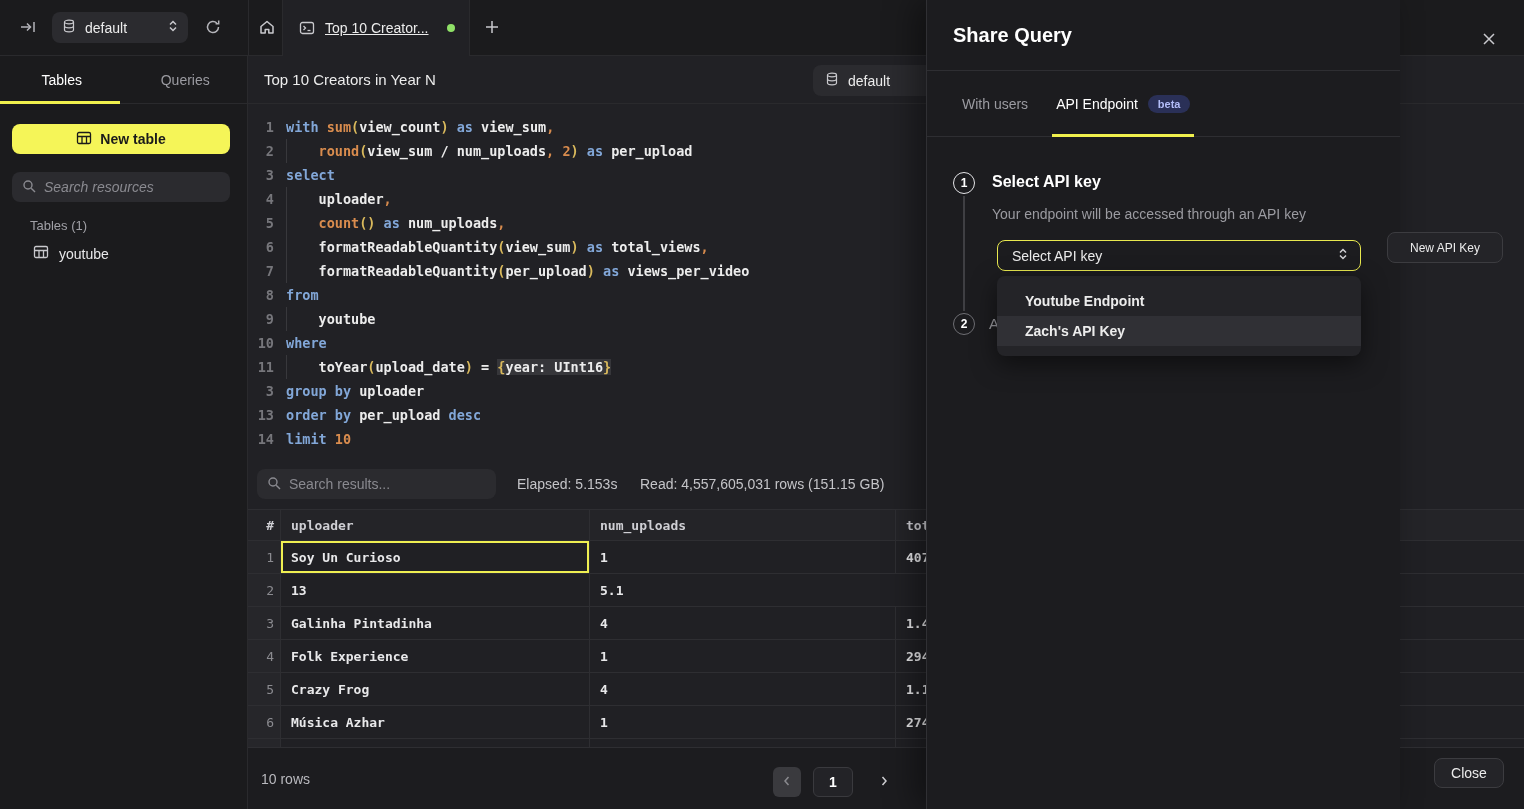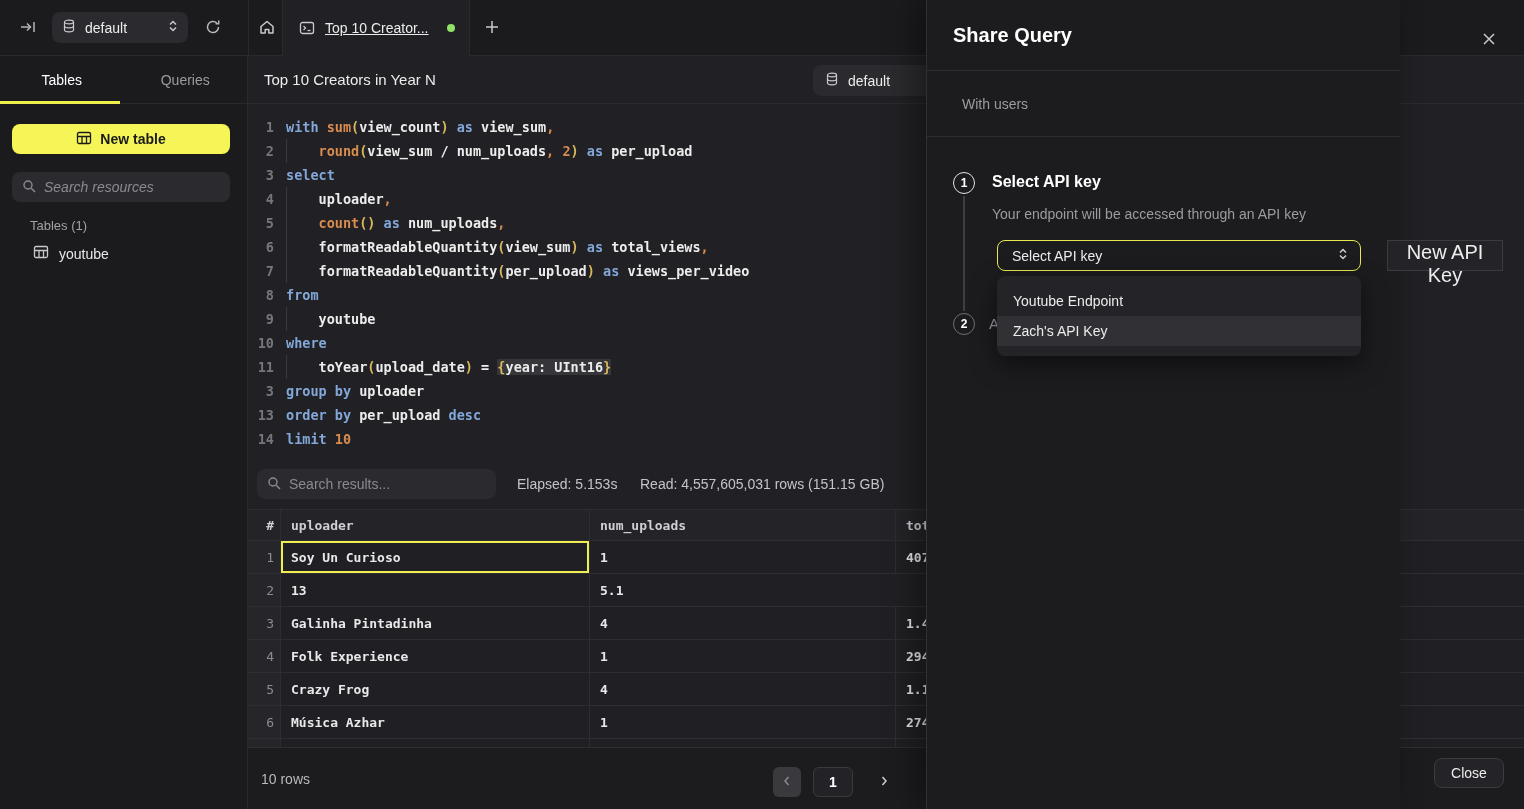--- a/index.html
+++ b/index.html
@@ -93,24 +93,24 @@
   .step-circle { position:absolute; width:22px; height:22px; border-radius:50%; border:1.5px solid #e4e4e7; background:#1c1c1f; color:#ffffff; font-size:12px; font-weight:700; display:flex; align-items:center; justify-content:center; z-index:3; }
   .step-circle.inactive { border-color:#6e6e73; }
   .step1-circle { left:26px; top:172px; }
   .step2-circle { left:26px; top:313px; }
   .step-connector { position:absolute; left:36px; top:196px; width:2px; height:115px; background:#3f3f43; }
   .step1-title { position:absolute; left:65px; top:173px; font-size:16px; font-weight:700; color:#ffffff; }
   .step1-sub { position:absolute; left:65px; top:206px; font-size:14px; color:#9b9ba1; }
   .api-select { position:absolute; left:70px; top:240px; width:364px; height:31px; background:#1c1c1f; border:1.5px solid #e8e84f; border-radius:8px; display:flex; align-items:center; padding:0 12px 0 14px; cursor:pointer; }
   .api-select .sel-label { flex:1; font-size:14px; color:#ececec; }
   .api-select svg { color:#cfcfd3; }
-  .btn-new-key { position:absolute; left:460px; top:240px; width:116px; height:31px; background:#242428; border:1px solid #3c3c40; border-radius:0; color:#ececec; font-size:20px; cursor:pointer; font-family:"Liberation Sans",sans-serif; }
+  .btn-new-key { position:absolute; left:460px; top:232px; width:116px; height:31px; background:#242428; border:1px solid #3c3c40; border-radius:8px; color:#ececec; font-size:12px; cursor:pointer; font-family:"Liberation Sans",sans-serif; }
   .step2-partial { position:absolute; left:62px; top:315px; font-size:15px; color:#9b9ba1; z-index:1; }
   .api-menu { position:absolute; left:70px; top:276px; width:364px; background:#242428; border-radius:8px; padding:10px 0; box-shadow:0 8px 24px rgba(0,0,0,.5); z-index:4; }
-  .menu-item { height:30px; display:flex; align-items:center; padding:0 16px; font-size:14px; color:#ececec; cursor:pointer; }
+  .menu-item { height:30px; display:flex; align-items:center; padding:0 28px; font-size:14px; color:#ececec; cursor:pointer;font-weight:bold; }
   .menu-item.hover { background:#303035; }
   .btn-close-panel { position:absolute; left:507px; top:758px; width:70px; height:30px; background:#242428; border:1px solid #3c3c40; border-radius:8px; color:#ececec; font-size:14px; cursor:pointer; font-family:"Liberation Sans",sans-serif; }
 </style>
 </head>
 <body>
 
 <div class="app">
 
   <header class="topbar">
     <button class="icon-btn tb-collapse">
@@ -301,20 +301,24 @@
     <h2 class="panel-title">Share Query</h2>
     <button class="panel-close">
       <span><svg width="14" height="14" viewBox="0 0 14 14" fill="none" stroke="currentColor" stroke-width="1.5">
             <path d="M2 2l10 10M12 2 2 12"></path>
           </svg></span>
     </button>
     <div class="panel-divider"></div>
 
     <div class="panel-tabs">
       <div class="ptab">With users</div>
+      <div class="ptab active">
+        <span>API Endpoint</span>
+        <span class="beta-badge">beta</span>
+      </div>
     </div>
 
     <div class="step-circle step1-circle">1</div>
     <div class="step-connector"></div>
     <div class="step-circle inactive step2-circle">2</div>
     <span class="step2-partial">A</span>
 
     <div class="step1-title">Select API key</div>
     <div class="step1-sub">Your endpoint will be accessed through an API key</div>
 

